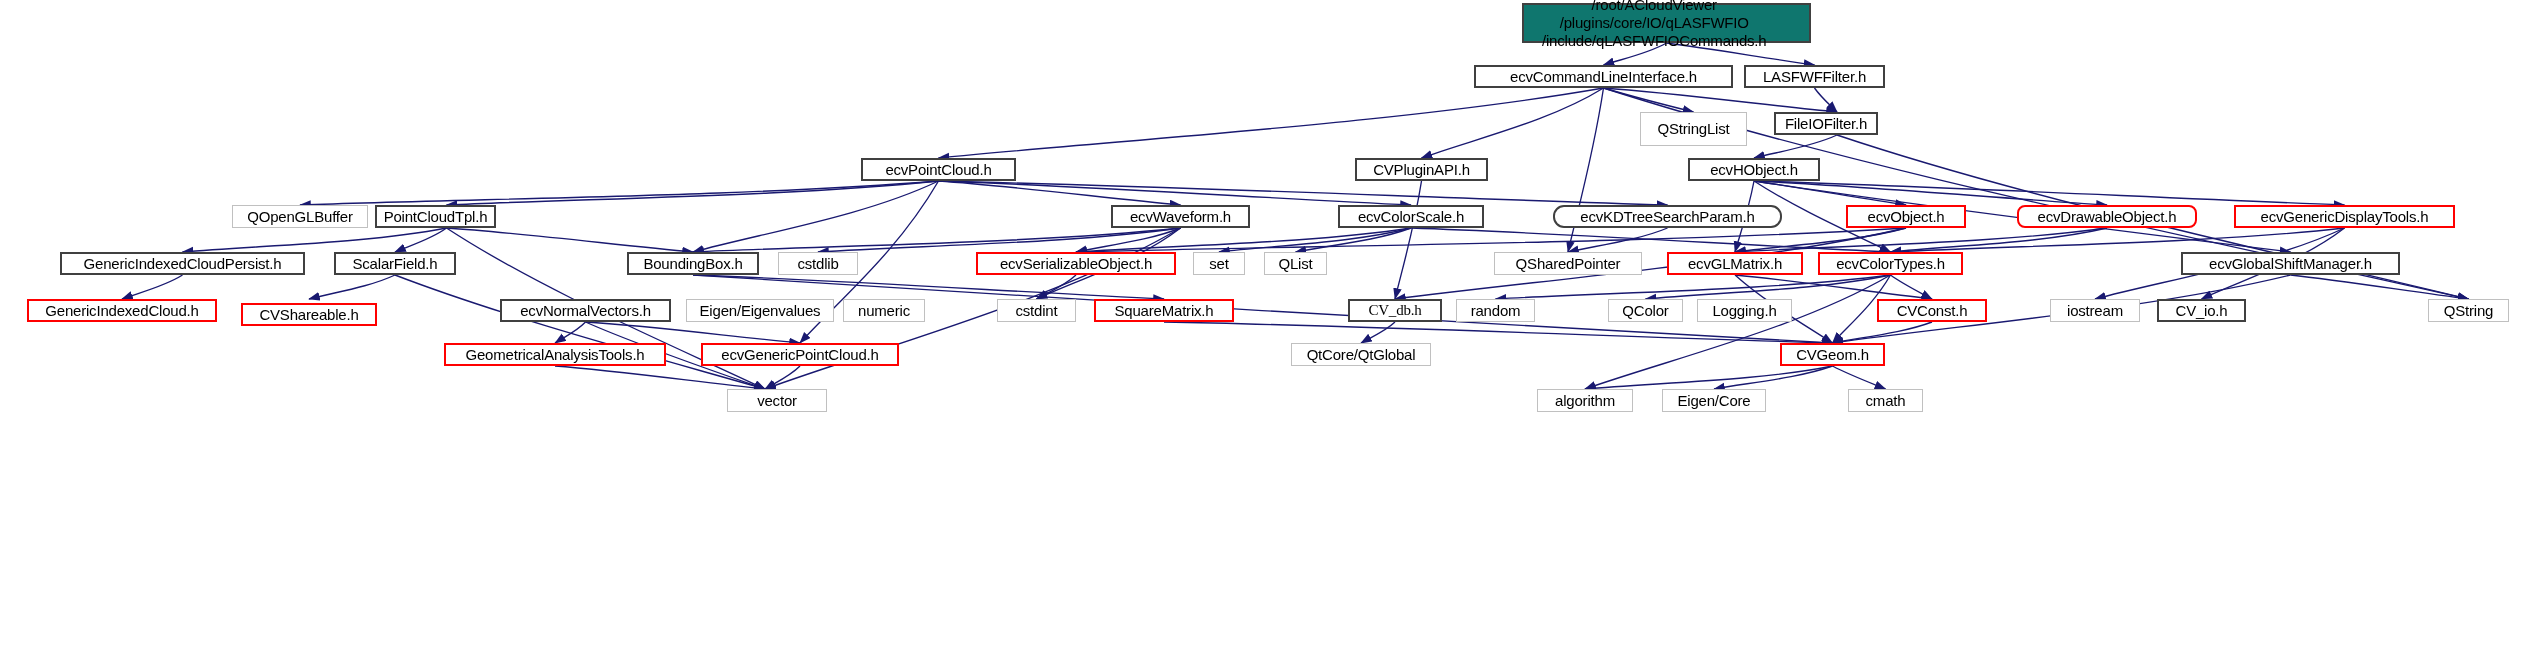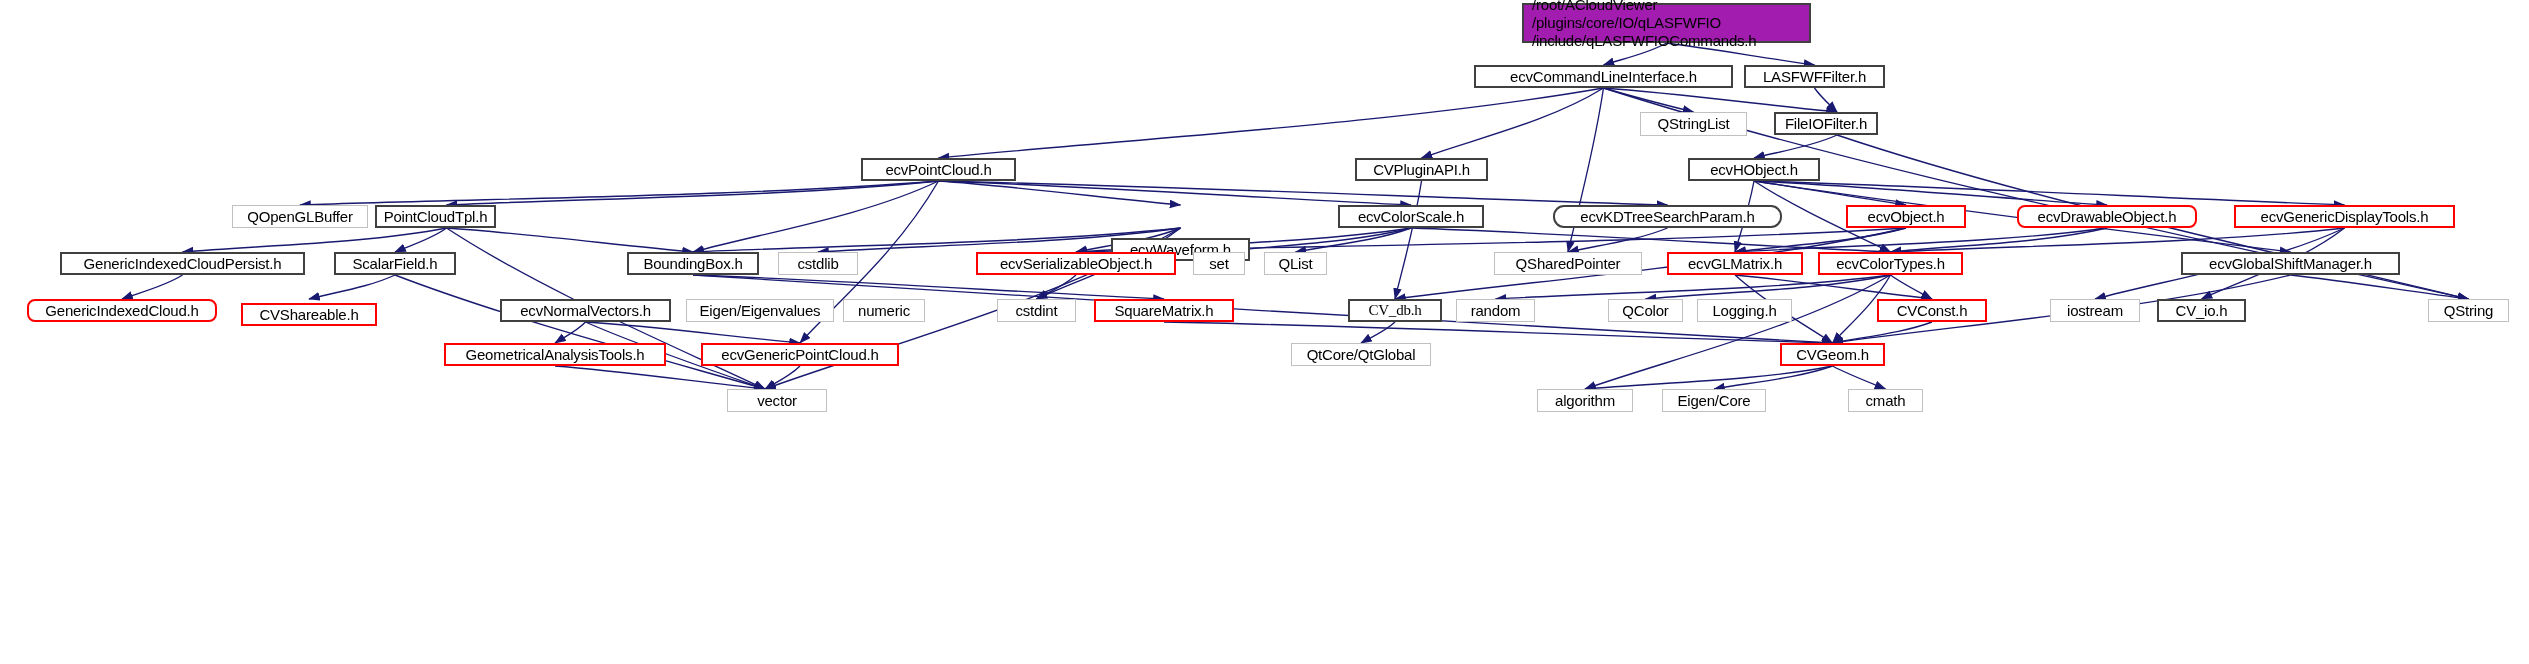--- a/index.html
+++ b/index.html
@@ -38,25 +38,25 @@
     border: 1px solid #c0c0c0;
     letter-spacing: -0.2px;
   }
   .node.solid {
     border: 2px solid #404040;
   }
   .node.redbox {
     border: 2px solid #ff0000;
   }
   .node.root {
-    background: #a21caf;
+    background: #0f766e;
     border: 2px solid #404040;
-    text-align: left;
+    text-align: center;
     justify-content: flex-start;
-    padding-left: 8px;
+    padding-left: 18px;
     font-size: 15px;
   }
 </style>
 </head>
 <body>
 
 <div id="graph">
   <svg id="edges" viewBox="0 0 2529 664">
     <defs>
       <marker id="arrow" markerWidth="9" markerHeight="9" refX="8" refY="3.2" orient="auto" markerUnits="strokeWidth">
@@ -138,45 +138,45 @@
         <path d="M800,366 C789.5,376.5 775.5,382.56 765,389" marker-end="url(#arrow)"></path>
         <path d="M555,366 C618,370.62 702,382.56 765,389" marker-end="url(#arrow)"></path>
       </g>
   </svg>
   <div id="nodes">
       <div class="node root" style="left: 1522px; top: 3px; width: 289px; height: 40px;">/root/ACloudViewer
 /plugins/core/IO/qLASFWFIO
 /include/qLASFWFIOCommands.h</div>
       <div class="node solid" style="left: 1474px; top: 65px; width: 259px; height: 23px;">ecvCommandLineInterface.h</div>
       <div class="node solid" style="left: 1744px; top: 65px; width: 141px; height: 23px;">LASFWFFilter.h</div>
-      <div class="node grey" style="left: 1640px; top: 112px; width: 107px; height: 24px;">QStringList</div>
+      <div class="node grey" style="left: 1640px; top: 112px; width: 107px; height: 34px;">QStringList</div>
       <div class="node solid" style="left: 1774px; top: 112px; width: 104px; height: 23px;">FileIOFilter.h</div>
       <div class="node solid" style="left: 861px; top: 158px; width: 155px; height: 23px;">ecvPointCloud.h</div>
       <div class="node solid" style="left: 1355px; top: 158px; width: 133px; height: 23px;">CVPluginAPI.h</div>
       <div class="node solid" style="left: 1688px; top: 158px; width: 132px; height: 23px;">ecvHObject.h</div>
       <div class="node grey" style="left: 232px; top: 205px; width: 136px; height: 23px;">QOpenGLBuffer</div>
       <div class="node solid" style="left: 375px; top: 205px; width: 121px; height: 23px;">PointCloudTpl.h</div>
-      <div class="node solid" style="left: 1111px; top: 205px; width: 139px; height: 23px; margin-top: 33px;">ecvWaveform.h</div>
+      <div class="node solid" style="left: 1111px; top: 205px; width: 139px; height: 23px;">ecvWaveform.h</div>
       <div class="node solid" style="left: 1338px; top: 205px; width: 146px; height: 23px;">ecvColorScale.h</div>
       <div class="node solid" style="left: 1553px; top: 205px; width: 229px; height: 23px; border-radius: 11px;">ecvKDTreeSearchParam.h</div>
       <div class="node redbox" style="left: 1846px; top: 205px; width: 120px; height: 23px;">ecvObject.h</div>
       <div class="node redbox" style="left: 2017px; top: 205px; width: 180px; height: 23px; border-radius: 8px;">ecvDrawableObject.h</div>
       <div class="node redbox" style="left: 2234px; top: 205px; width: 221px; height: 23px;">ecvGenericDisplayTools.h</div>
       <div class="node solid" style="left: 60px; top: 252px; width: 245px; height: 23px;">GenericIndexedCloudPersist.h</div>
       <div class="node solid" style="left: 334px; top: 252px; width: 122px; height: 23px;">ScalarField.h</div>
       <div class="node solid" style="left: 627px; top: 252px; width: 132px; height: 23px;">BoundingBox.h</div>
       <div class="node grey" style="left: 778px; top: 252px; width: 80px; height: 23px;">cstdlib</div>
       <div class="node redbox" style="left: 976px; top: 252px; width: 200px; height: 23px;">ecvSerializableObject.h</div>
       <div class="node grey" style="left: 1193px; top: 252px; width: 52px; height: 23px;">set</div>
       <div class="node grey" style="left: 1264px; top: 252px; width: 63px; height: 23px;">QList</div>
       <div class="node grey" style="left: 1494px; top: 252px; width: 148px; height: 23px;">QSharedPointer</div>
       <div class="node redbox" style="left: 1667px; top: 252px; width: 136px; height: 23px;">ecvGLMatrix.h</div>
       <div class="node redbox" style="left: 1818px; top: 252px; width: 145px; height: 23px;">ecvColorTypes.h</div>
       <div class="node solid" style="left: 2181px; top: 252px; width: 219px; height: 23px;">ecvGlobalShiftManager.h</div>
-      <div class="node redbox" style="left: 27px; top: 299px; width: 190px; height: 23px; border-radius: 8px;">GenericIndexedCloud.h</div>
+      <div class="node redbox" style="left: 27px; top: 299px; width: 190px; height: 23px;">GenericIndexedCloud.h</div>
       <div class="node redbox" style="left: 241px; top: 283px; width: 136px; height: 23px; margin-top: 20px;">CVShareable.h</div>
       <div class="node solid" style="left: 500px; top: 299px; width: 171px; height: 23px;">ecvNormalVectors.h</div>
       <div class="node grey" style="left: 686px; top: 299px; width: 148px; height: 23px;">Eigen/Eigenvalues</div>
       <div class="node grey" style="left: 843px; top: 299px; width: 82px; height: 23px;">numeric</div>
       <div class="node grey" style="left: 997px; top: 299px; width: 79px; height: 23px;">cstdint</div>
       <div class="node redbox" style="left: 1094px; top: 299px; width: 140px; height: 23px;">SquareMatrix.h</div>
       <div class="node solid" style="left: 1348px; top: 299px; width: 94px; height: 23px; font-family: Liberation Serif, serif;">CV_db.h</div>
       <div class="node grey" style="left: 1456px; top: 299px; width: 79px; height: 23px;">random</div>
       <div class="node grey" style="left: 1608px; top: 299px; width: 75px; height: 23px;">QColor</div>
       <div class="node grey" style="left: 1697px; top: 299px; width: 95px; height: 23px;">Logging.h</div>

